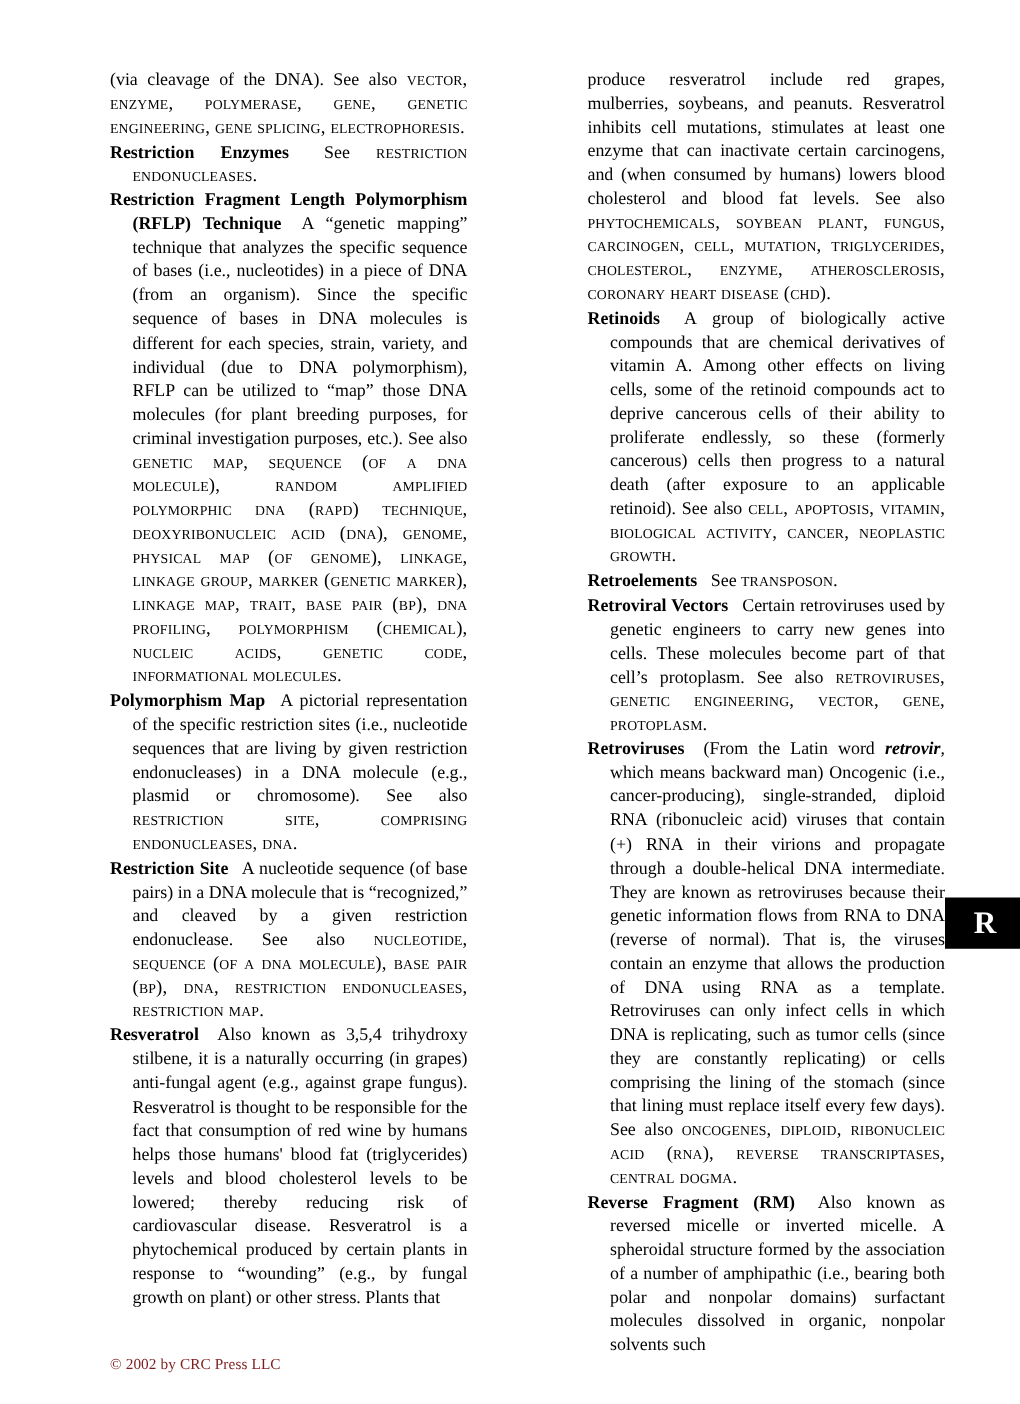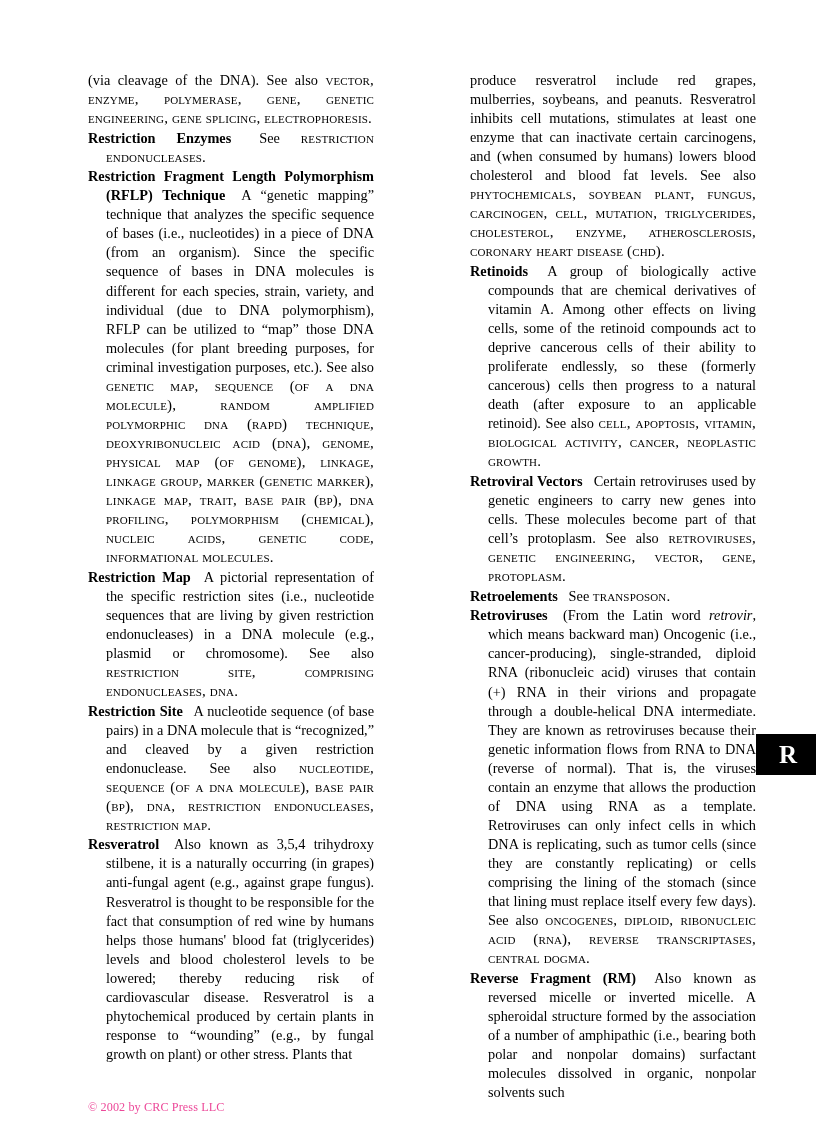--- a/index.html
+++ b/index.html
@@ -10,21 +10,21 @@
   body {
     width: 816px;
     height: 1123px;
     font-family: "Liberation Serif", "DejaVu Serif", serif;
     color: #000000;
     position: relative;
     overflow: hidden;
   }
   .page {
     position: absolute;
-    left: 0; top: 16px;
+    left: 0; top: 0;
     width: 816px;
     height: 859px;
   }
   .columns {
     position: absolute;
     left: 88px;
     top: 55px;
     width: 640px;
     height: 1000px;
   }
@@ -53,21 +53,21 @@
     padding-left: 0;
   }
   .hw {
     font-weight: bold;
   }
   .sc {
     font-variant: small-caps;
     font-size: 15.0px;
     letter-spacing: 0.15px;
   }
-  .it { font-style: italic; }
+  .it { font-style: italic; font-weight: bold; }
 
   .tab-r {
     position: absolute;
     left: 756px;
     top: 718px;
     width: 64px;
     height: 41px;
     background: #000000;
     color: #ffffff;
     font-weight: bold;
@@ -75,43 +75,43 @@
     line-height: 41px;
     text-align: center;
     font-family: "Liberation Serif", "DejaVu Serif", serif;
   }
 
   .footer {
     position: absolute;
     left: 88px;
     top: 1084px;
     font-size: 12.2px;
-    color: #ec4899;
+    color: #7f1d1d;
     letter-spacing: 0.1px;
   }
 </style>
 </head>
 <body>
 
 <div class="page">
 
   <div class="columns">
     <div class="col col-left">
         <p class="entry cont"><span>(via cleavage of the DNA). See also </span><span class="sc">vector, enzyme, polymerase, gene, genetic engineering, gene splicing, electrophoresis.</span></p>
         <p class="entry"><span class="hw">Restriction Enzymes</span>  <span>See </span><span class="sc">restriction endonucleases.</span></p>
         <p class="entry"><span class="hw">Restriction Fragment Length Polymorphism (RFLP) Technique</span>  <span>A “genetic mapping” technique that analyzes the specific sequence of bases (i.e., nucleotides) in a piece of DNA (from an organism). Since the specific sequence of bases in DNA molecules is different for each species, strain, variety, and individual (due to DNA polymorphism), RFLP can be utilized to “map” those DNA molecules (for plant breeding purposes, for criminal investigation purposes, etc.). See also </span><span class="sc">genetic map, sequence (of a dna molecule), random amplified polymorphic dna (rapd) technique, deoxyribonucleic acid (dna), genome, physical map (of genome), linkage, linkage group, marker (genetic marker), linkage map, trait, base pair (bp), dna profiling, polymorphism (chemical), nucleic acids, genetic code, informational molecules.</span></p>
-        <p class="entry"><span class="hw">Restriction Map</span>  <span>A pictorial representation of the specific restriction sites (i.e., nucleotide sequences that are living by given restriction endonucleases) in a DNA molecule (e.g., plasmid or chromosome). See also </span><span class="sc">restriction site, comprising endonucleases, dna.</span></p>
+        <p class="entry"><span class="hw">Polymorphism Map</span>  <span>A pictorial representation of the specific restriction sites (i.e., nucleotide sequences that are living by given restriction endonucleases) in a DNA molecule (e.g., plasmid or chromosome). See also </span><span class="sc">restriction site, comprising endonucleases, dna.</span></p>
         <p class="entry"><span class="hw">Restriction Site</span>  <span>A nucleotide sequence (of base pairs) in a DNA molecule that is “recognized,” and cleaved by a given restriction endonuclease. See also </span><span class="sc">nucleotide, sequence (of a dna molecule), base pair (bp), dna, restriction endonucleases, restriction map.</span></p>
         <p class="entry"><span class="hw">Resveratrol</span>  <span>Also known as 3,5,4 trihydroxy stilbene, it is a naturally occurring (in grapes) anti-fungal agent (e.g., against grape fungus). Resveratrol is thought to be responsible for the fact that consumption of red wine by humans helps those humans' blood fat (triglycerides) levels and blood cholesterol levels to be lowered; thereby reducing risk of cardiovascular disease. Resveratrol is a phytochemical produced by certain plants in response to “wounding” (e.g., by fungal growth on plant) or other stress. Plants that</span></p>
       </div>
     <div class="col col-right">
         <p class="entry cont"><span>produce resveratrol include red grapes, mulberries, soybeans, and peanuts. Resveratrol inhibits cell mutations, stimulates at least one enzyme that can inactivate certain carcinogens, and (when consumed by humans) lowers blood cholesterol and blood fat levels. See also </span><span class="sc">phytochemicals, soybean plant, fungus, carcinogen, cell, mutation, triglycerides, cholesterol, enzyme, atherosclerosis, coronary heart disease (chd).</span></p>
         <p class="entry"><span class="hw">Retinoids</span>  <span>A group of biologically active compounds that are chemical derivatives of vitamin A. Among other effects on living cells, some of the retinoid compounds act to deprive cancerous cells of their ability to proliferate endlessly, so these (formerly cancerous) cells then progress to a natural death (after exposure to an applicable retinoid). See also </span><span class="sc">cell, apoptosis, vitamin, biological activity, cancer, neoplastic growth.</span></p>
+        <p class="entry"><span class="hw">Retroelements</span>  <span>See </span><span class="sc">transposon.</span></p>
         <p class="entry"><span class="hw">Retroviral Vectors</span>  <span>Certain retroviruses used by genetic engineers to carry new genes into cells. These molecules become part of that cell’s protoplasm. See also </span><span class="sc">retroviruses, genetic engineering, vector, gene, protoplasm.</span></p>
-        <p class="entry"><span class="hw">Retroelements</span>  <span>See </span><span class="sc">transposon.</span></p>
         <p class="entry"><span class="hw">Retroviruses</span>  <span>(From the Latin word </span><span class="it">retrovir</span><span>, which means backward man) Oncogenic (i.e., cancer-producing), single-stranded, diploid RNA (ribonucleic acid) viruses that contain (+) RNA in their virions and propagate through a double-helical DNA intermediate. They are known as retroviruses because their genetic information flows from RNA to DNA (reverse of normal). That is, the viruses contain an enzyme that allows the production of DNA using RNA as a template. Retroviruses can only infect cells in which DNA is replicating, such as tumor cells (since they are constantly replicating) or cells comprising the lining of the stomach (since that lining must replace itself every few days). See also </span><span class="sc">oncogenes, diploid, ribonucleic acid (rna), reverse transcriptases, central dogma.</span></p>
         <p class="entry"><span class="hw">Reverse Fragment (RM)</span>  <span>Also known as reversed micelle or inverted micelle. A spheroidal structure formed by the association of a number of amphipathic (i.e., bearing both polar and nonpolar domains) surfactant molecules dissolved in organic, nonpolar solvents such</span></p>
       </div>
   </div>
 
   <div class="tab-r">R</div>
 
   <div class="footer">© 2002 by CRC Press LLC</div>
 
 </div>

